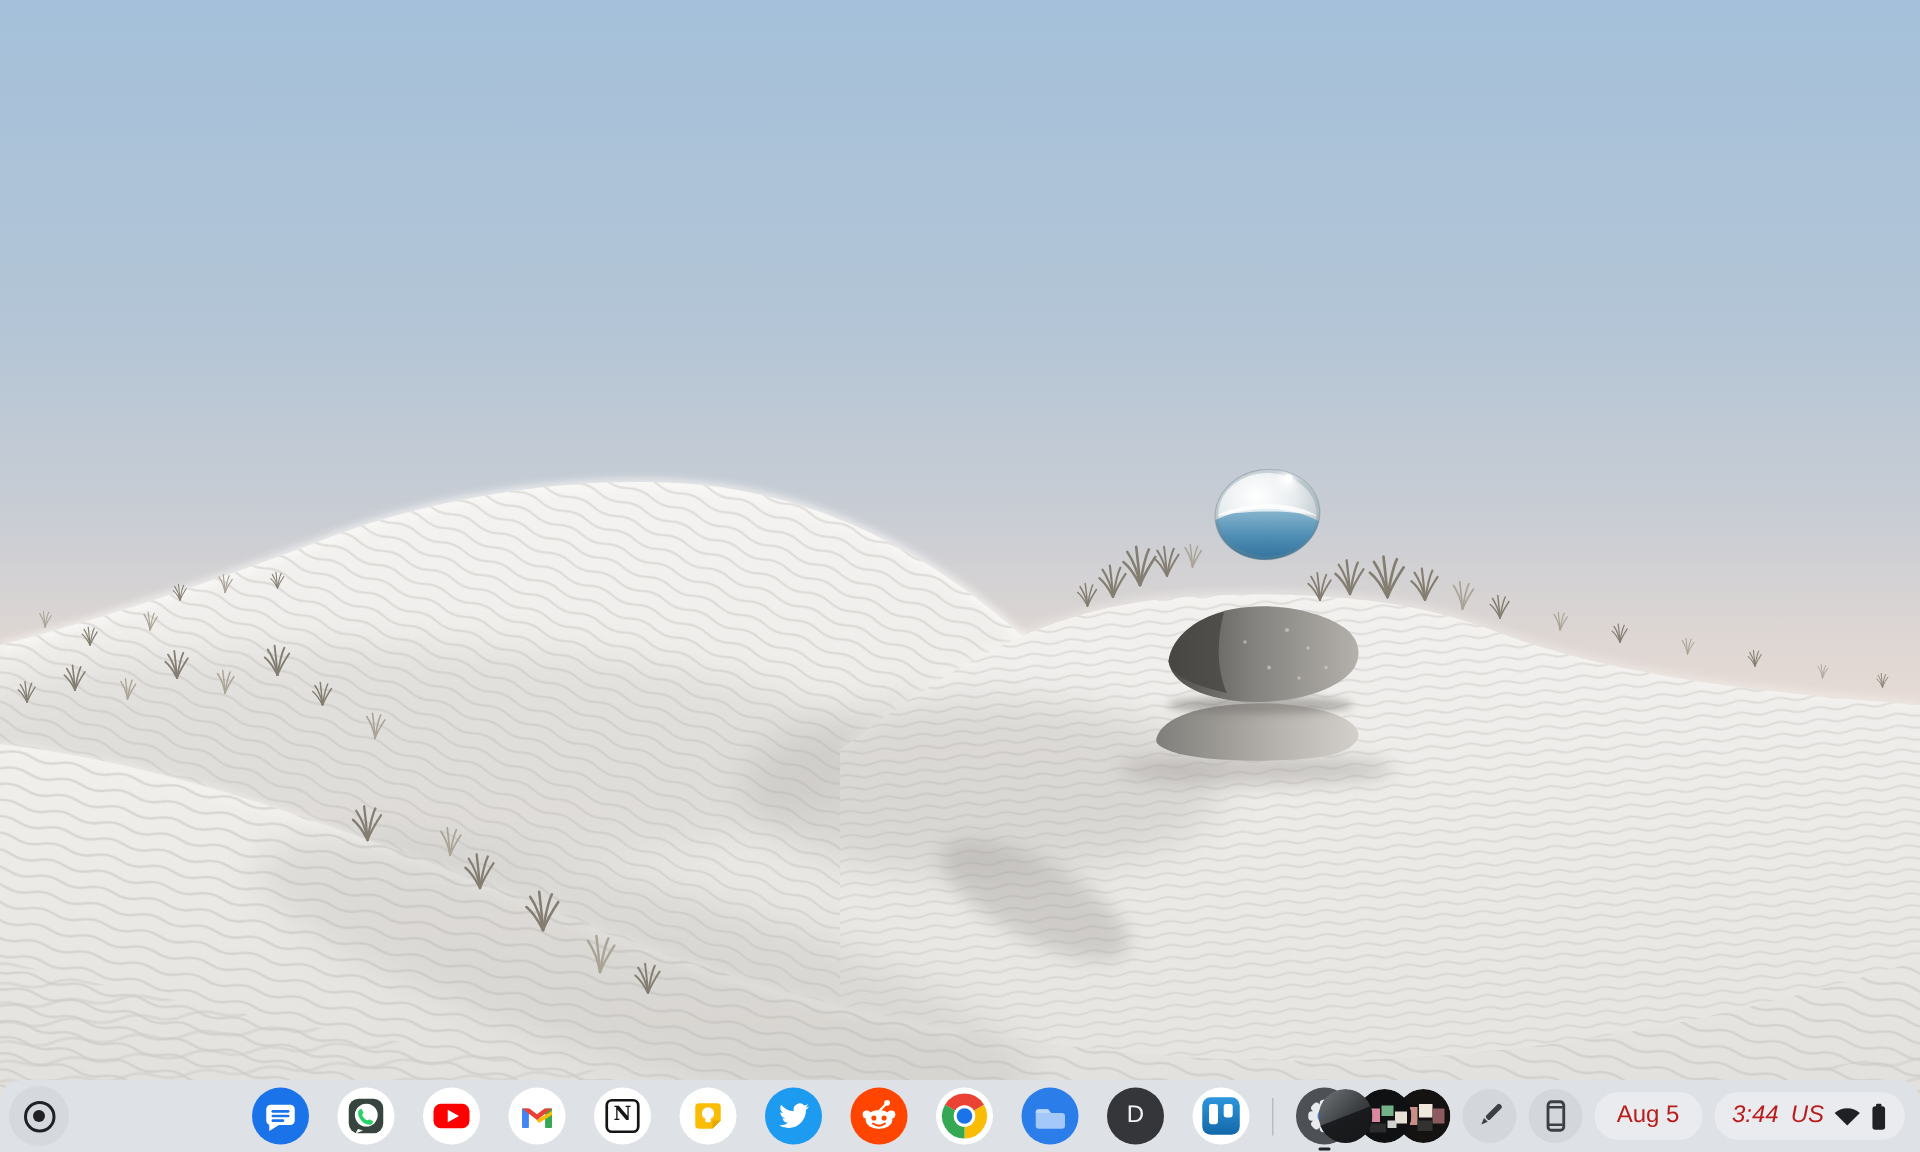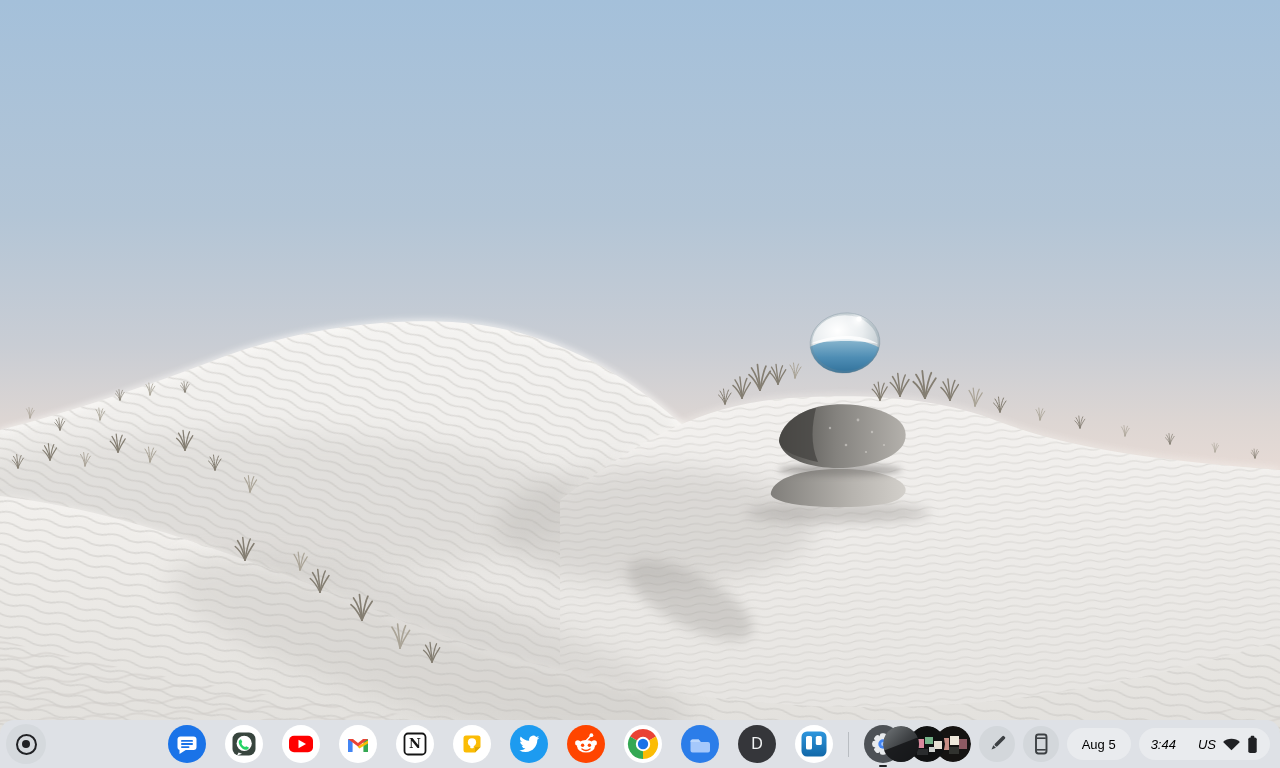--- a/index.html
+++ b/index.html
@@ -41,24 +41,24 @@
   .tray{position:absolute;right:10px;top:0;height:48px;display:flex;align-items:center;gap:8px;}
   .tote{display:flex;align-items:center;}
   .tote .thumb{width:36px;height:36px;border-radius:50%;overflow:hidden;flex:0 0 auto;}
   .tote .thumb + .thumb{margin-left:-10px;}
   .tote .t1{position:relative;z-index:3;}
   .tote .t2{position:relative;z-index:2;}
   .tote .t3{position:relative;z-index:1;}
   .round-tool{width:36px;height:36px;border-radius:50%;background:#d3d7db;
     display:flex;align-items:center;justify-content:center;}
   .pill{height:32px;border-radius:16px;background:#e9ebee;display:flex;align-items:center;
-    color:#000000;font-size:13px;font-weight:400;}
+    color:#b91c1c;font-size:16px;font-weight:400;}
   .date-pill{padding:0 15px;}
   .status-pill{padding:0 12px;gap:7px;font-style:italic;}
-  .status-pill .kbd{margin-left:15px;}
+  .status-pill .kbd{margin-left:1px;}
 </style>
 </head>
 <body>
 
 <div class="desktop">
 
   <div class="wallpaper">
   <svg viewBox="0 0 1280 768" preserveAspectRatio="none">
     <defs>
       <linearGradient id="sky" x1="0" y1="0" x2="0" y2="1">

